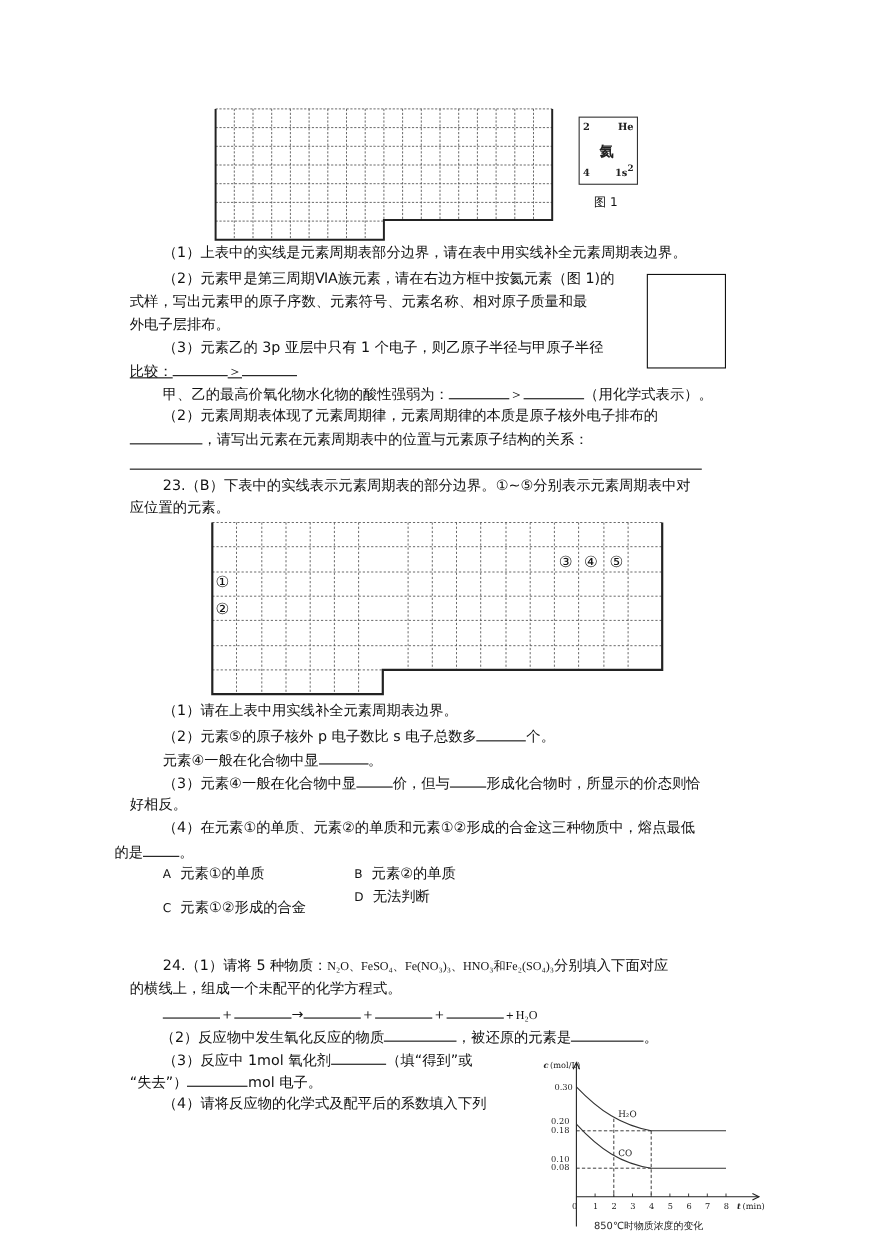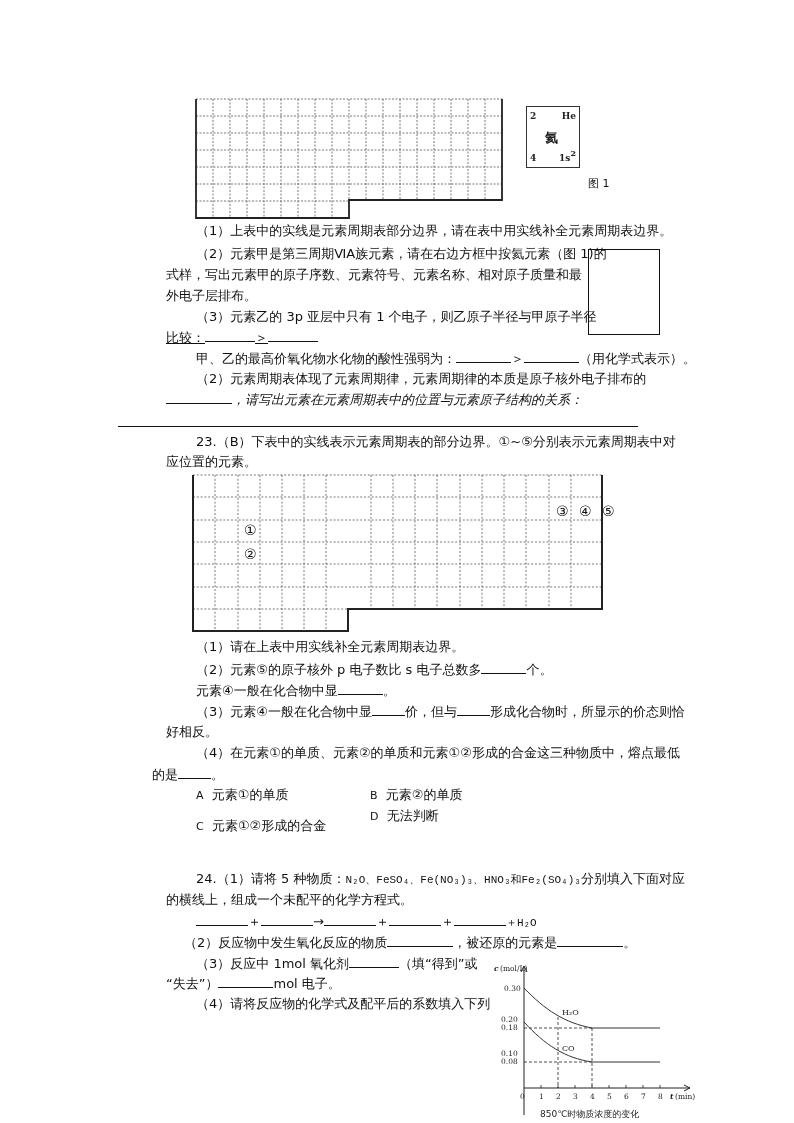--- a/index.html
+++ b/index.html
@@ -1,25 +1,25 @@
 <!DOCTYPE html>
 <html><head>
 <meta charset="utf-8">
 <style>
   html, body { margin: 0; padding: 0; background: #ffffff; }
   body { width: 794px; height: 1123px; position: relative; overflow: hidden;
          font-family: "DejaVu Sans", "Liberation Sans", sans-serif; color: #111; }
-  .line { position: absolute; font-size: 13px; line-height: 18px; white-space: nowrap; color: #111; margin-left: 48px; }
+  .line { position: absolute; font-size: 13px; line-height: 18px; white-space: nowrap; color: #111; }
   .blank { display: inline-block; border-bottom: 1px solid #111; height: 13px; vertical-align: baseline; }
   .abs { position: absolute; }
   sup { font-size: 8px; vertical-align: 5px; }
   .ebox { position: absolute; border: 1.5px solid #333; background: #fff; }
   .ebox span { position: absolute; font-family: "DejaVu Serif", serif; font-weight: bold; font-size: 9px; color: #222; }
   .answer-box { position: absolute; border: 1px solid #111; }
-  .chem { font-family: Liberation Mono, monospace; font-size: 11px; }
+  .chem { font-family: Liberation Serif, serif; font-size: 11px; }
 </style>
 </head>
 <body>
 
 <svg class="abs" style="left:190px;top:94px;" width="320" height="130">
   <g stroke="#555" stroke-width="0.8" stroke-dasharray="2,1.5" fill="none">
 
     <line x1="23" y1="5" x2="23" y2="124"></line>
       <line x1="40" y1="5" x2="40" y2="124"></line>
     <line x1="57" y1="5" x2="57" y2="124"></line>
@@ -64,21 +64,21 @@
 <div class="line" style="left:118px;top:266px;">式样，写出元素甲的原子序数、元素符号、元素名称、相对原子质量和最</div>
 <div class="line" style="left:118px;top:287px;">外电子层排布。</div>
 <div class="line" style="left:148px;top:308px;">（3）元素乙的 3p 亚层中只有 1 个电子，则乙原子半径与甲原子半径</div>
 <div class="line" style="left:118px;top:328px;text-decoration:underline;">
   <span>比较：</span><span class="blank" style="width:50px;"></span><span>＞</span><span class="blank" style="width:50px;"></span>
 </div>
 <div class="line" style="left:148px;top:349px;">
   <span>甲、乙的最高价氧化物水化物的酸性强弱为：</span><span class="blank" style="width:55px;"></span><span>＞</span><span class="blank" style="width:55px;"></span><span>（用化学式表示）。</span>
 </div>
 <div class="line" style="left:148px;top:370px;">（2）元素周期表体现了元素周期律，元素周期律的本质是原子核外电子排布的</div>
-<div class="line" style="left:118px;top:390px;font-style:italic;">
+<div class="line" style="left:118px;top:390px;">
   <span class="blank" style="width:66px;"></span><span>，请写出元素在元素周期表中的位置与元素原子结构的关系：</span>
 </div>
 <div class="abs" style="left:118px;top:426px;width:520px;border-bottom:1px solid #111;"></div>
 
 <div class="line" style="left:148px;top:433px;">23.（B）下表中的实线表示元素周期表的部分边界。①~⑤分别表示元素周期表中对</div>
 <div class="line" style="left:118px;top:453px;">应位置的元素。</div>
 
 <svg class="abs" style="left:185px;top:470px;" width="425" height="165">
   <g stroke="#555" stroke-width="0.8" stroke-dasharray="2,1.8" fill="none">
     <line x1="8" y1="5" x2="417" y2="5"></line>
@@ -133,21 +133,21 @@
 <div class="line" style="left:148px;top:817px;"><span style="font-size:11px;">C</span>&nbsp;&nbsp;<span>元素①②形成的合金</span></div>
 <div class="line" style="left:322px;top:807px;"><span style="font-size:11px;">D</span>&nbsp;&nbsp;<span>无法判断</span></div>
 
 <div class="line" style="left:148px;top:870px;">
   <span>24.（1）请将 5 种物质：</span><span class="chem">N₂O、FeSO₄、Fe(NO₃)₃、HNO₃和Fe₂(SO₄)₃</span><span>分别填入下面对应</span>
 </div>
 <div class="line" style="left:118px;top:891px;">的横线上，组成一个未配平的化学方程式。</div>
 <div class="line" style="left:148px;top:912px;">
   <span class="blank" style="width:52px;"></span><span>＋</span><span class="blank" style="width:52px;"></span><span>→</span><span class="blank" style="width:52px;"></span><span>＋</span><span class="blank" style="width:52px;"></span><span>＋</span><span class="blank" style="width:52px;"></span><span class="chem">＋H₂O</span>
 </div>
-<div class="line" style="left:136px;top:933px;">
+<div class="line" style="left:146px;top:933px;">
   <span>（2）反应物中发生氧化反应的物质</span><span class="blank" style="width:66px;"></span><span>，被还原的元素是</span><span class="blank" style="width:66px;"></span><span>。</span>
 </div>
 <div class="line" style="left:148px;top:954px;">
   <span>（3）反应中 1mol 氧化剂</span><span class="blank" style="width:50px;"></span><span>（填“得到”或</span>
 </div>
 <div class="line" style="left:118px;top:974px;">
   <span>“失去”）</span><span class="blank" style="width:55px;"></span><span>mol 电子。</span>
 </div>
 <div class="line" style="left:148px;top:995px;">（4）请将反应物的化学式及配平后的系数填入下列</div>
 

